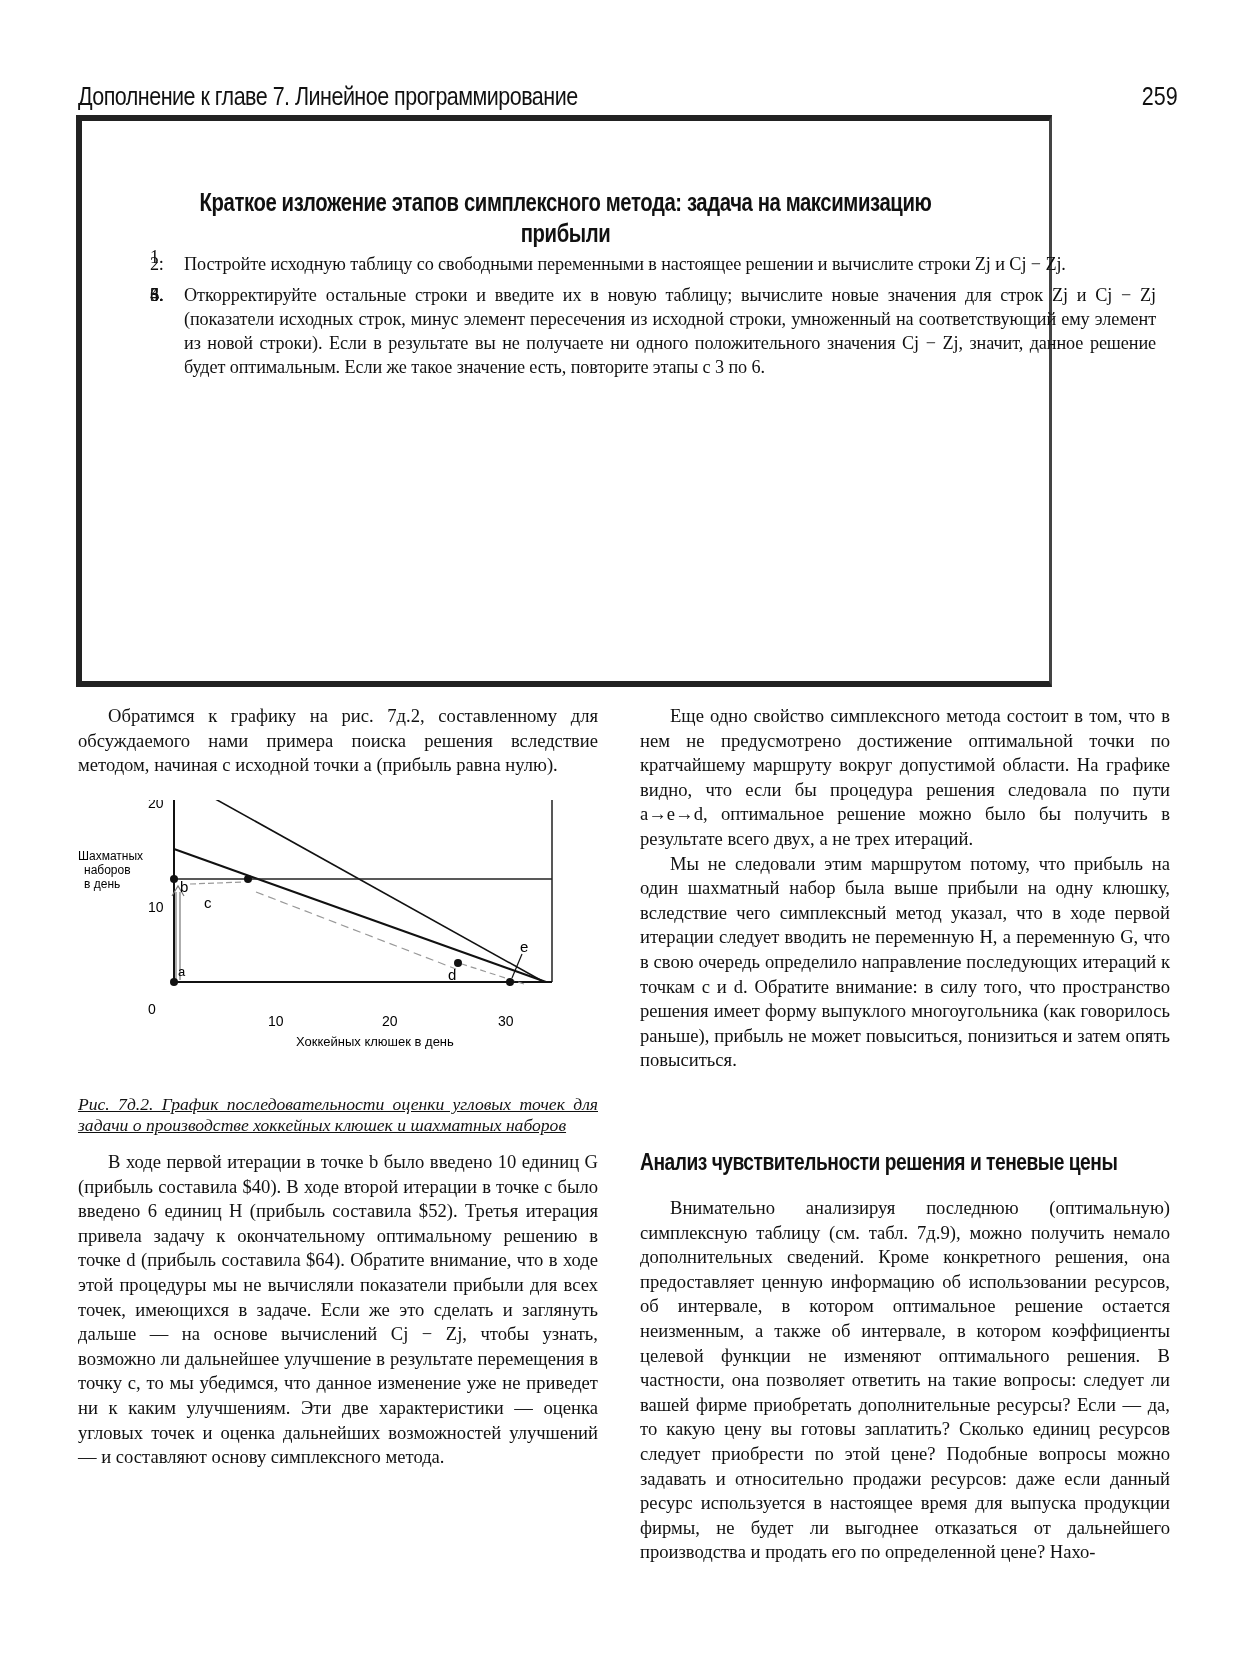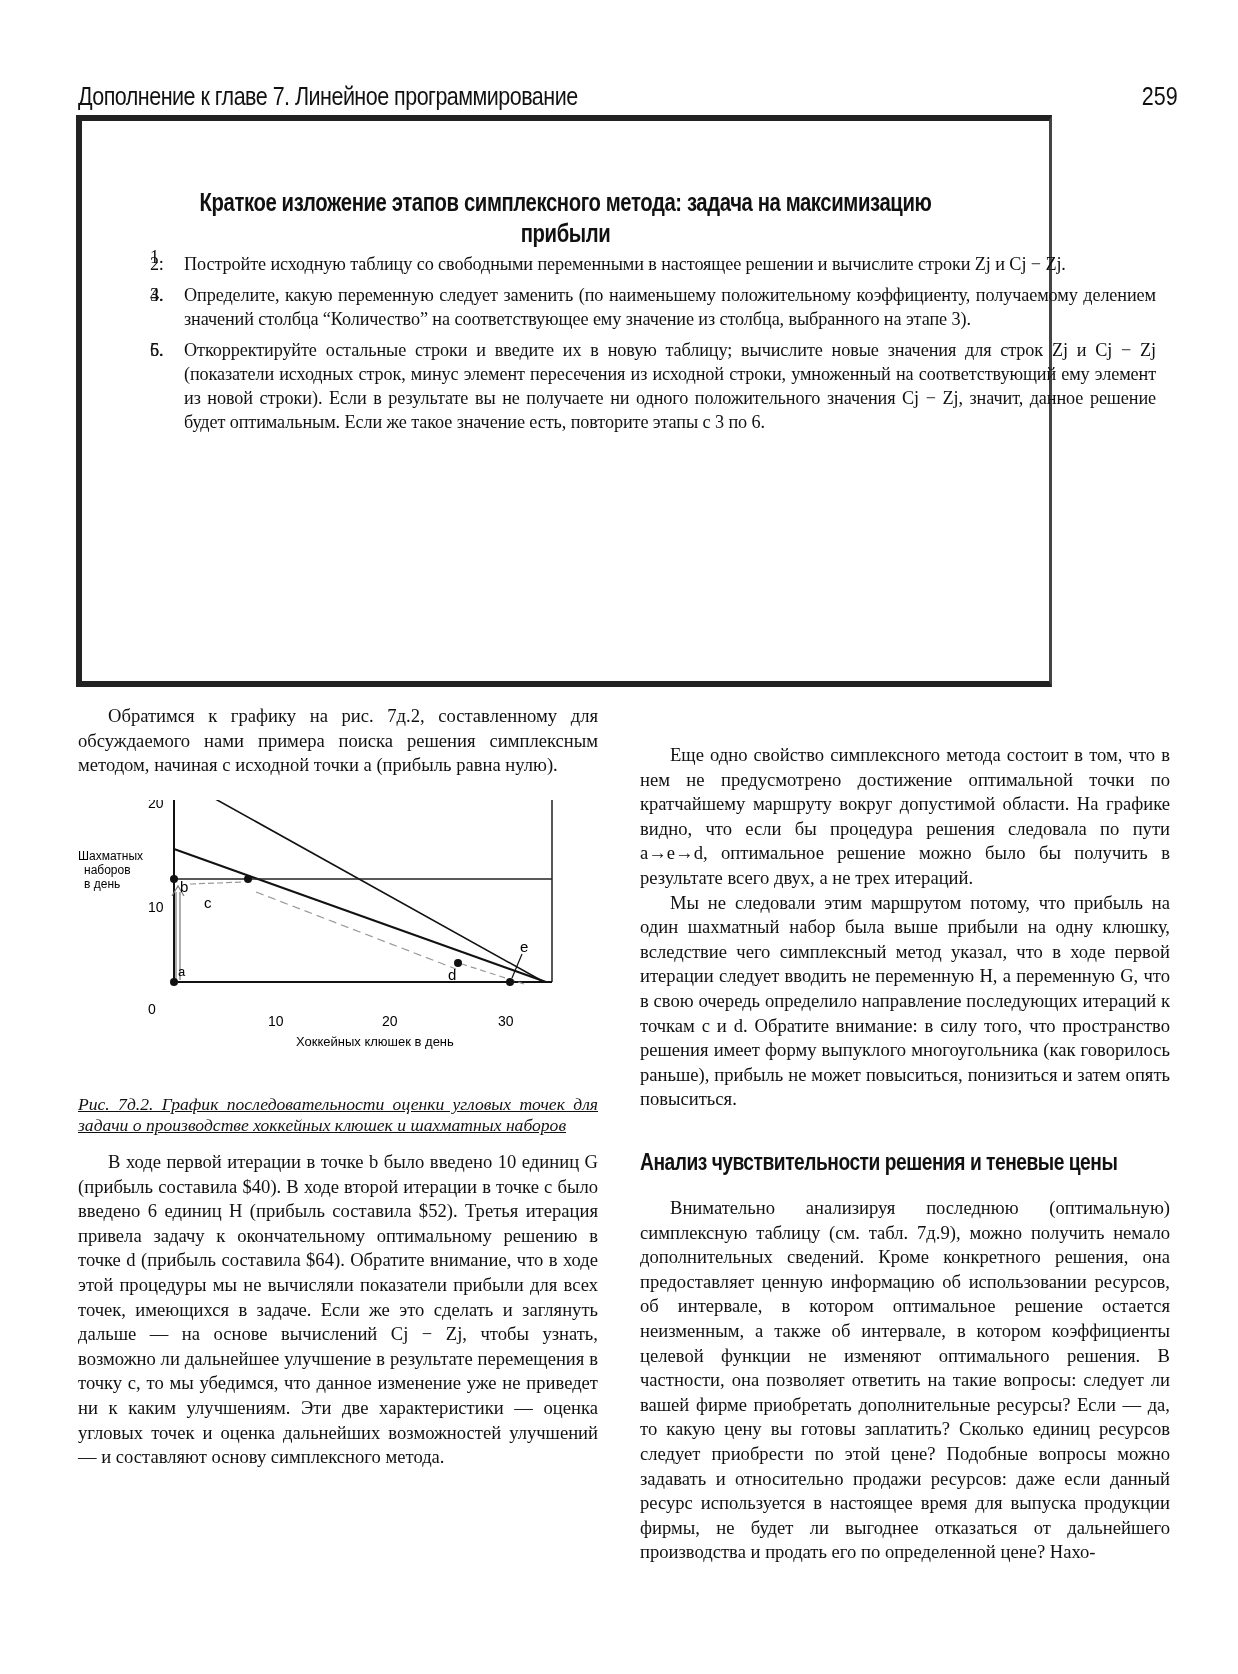--- a/index.html
+++ b/index.html
@@ -34,21 +34,21 @@
   .steps { position: absolute; left: 68px; top: 124px; width: 1006px; margin: 0; padding: 0; list-style: none; }
   .steps li {
     position: relative; padding-left: 34px; font-size: 18.2px; line-height: 24px;
     text-align: justify; margin-bottom: 7px; letter-spacing: -0.1px;
   }
   .steps li .num { position: absolute; left: 0; top: 0; }
   .col { position: absolute; font-size: 18.6px; line-height: 24.6px; text-align: justify; }
   .col p { margin: 0; text-indent: 30px; }
   .col-left-top { left: 78px; top: 704px; width: 520px; }
   .col-left-bottom { left: 78px; top: 1150px; width: 520px; }
-  .col-right-top { left: 640px; top: 743px; width: 530px; }
+  .col-right-top { left: 640px; top: 704px; width: 530px; }
   .col-right-bottom { left: 640px; top: 1196px; width: 530px; }
   .section-heading {
     position: absolute; left: 640px; top: 1148px; width: 530px;
     font-family: "Liberation Sans", "DejaVu Sans", sans-serif; font-weight: bold;
     font-size: 24px; letter-spacing: -0.6px; transform: scaleX(0.8); transform-origin: left center;
     white-space: nowrap;
   }
   .figure { position: absolute; left: 76px; top: 800px; width: 520px; height: 290px; }
   .figure svg text { font-family: "Liberation Sans", "DejaVu Sans", sans-serif; }
   .caption {
@@ -63,28 +63,28 @@
   <span class="title">Дополнение к главе 7. Линейное программирование</span>
   <span class="page-num">259</span>
 </div>
 
 <div class="summary-box">
   <div class="box-title">Краткое изложение этапов симплексного метода: задача на максимизацию прибыли</div>
   <ol class="steps">
     <li><span class="num">1.</span></li>
     <li><span class="num">2.</span><span>Постройте исходную таблицу со свободными переменными в настоящее решении и вычислите строки Zj и Cj − Zj.</span></li>
     <li><span class="num">3.</span></li>
-    <li><span class="num">4.</span><span>Определите, какую переменную следует заменить (по наименьшему положительному коэффициенту, получаемому делением значений столбца “Количество” на соответствующее ему значение из столбца, выбранного на этапе 3).</span></li>
+    <li><span class="num">4.</span></li>
     <li><span class="num">5.</span></li>
     <li><span class="num">6.</span><span>Откорректируйте остальные строки и введите их в новую таблицу; вычислите новые значения для строк Zj и Cj − Zj (показатели исходных строк, минус элемент пересечения из исходной строки, умноженный на соответствующий ему элемент из новой строки). Если в результате вы не получаете ни одного положительного значения Cj − Zj, значит, данное решение будет оптимальным. Если же такое значение есть, повторите этапы с 3 по 6.</span></li>
   </ol>
 </div>
 
 <div class="col col-left-top">
-  <p>Обратимся к графику на рис. 7д.2, составленному для обсуждаемого нами примера поиска решения симплексным методом, начиная с исходной точки a (прибыль равна нулю).</p>
+  <p>Обратимся к графику на рис. 7д.2, составленному для обсуждаемого нами примера поиска решения вследствие методом, начиная с исходной точки a (прибыль равна нулю).</p>
 </div>
 
 <div class="figure">
   <svg width="520" height="290" viewBox="0 0 520 290">
 
     <g stroke="#111" fill="none">
       <line x1="98" y1="-24" x2="98" y2="182" stroke-width="2"></line>
       <line x1="98" y1="182" x2="476" y2="182" stroke-width="2"></line>
       <line x1="98" y1="-24" x2="476" y2="-24" stroke-width="1.4"></line>
       <line x1="476" y1="-24" x2="476" y2="182" stroke-width="1.4"></line>

